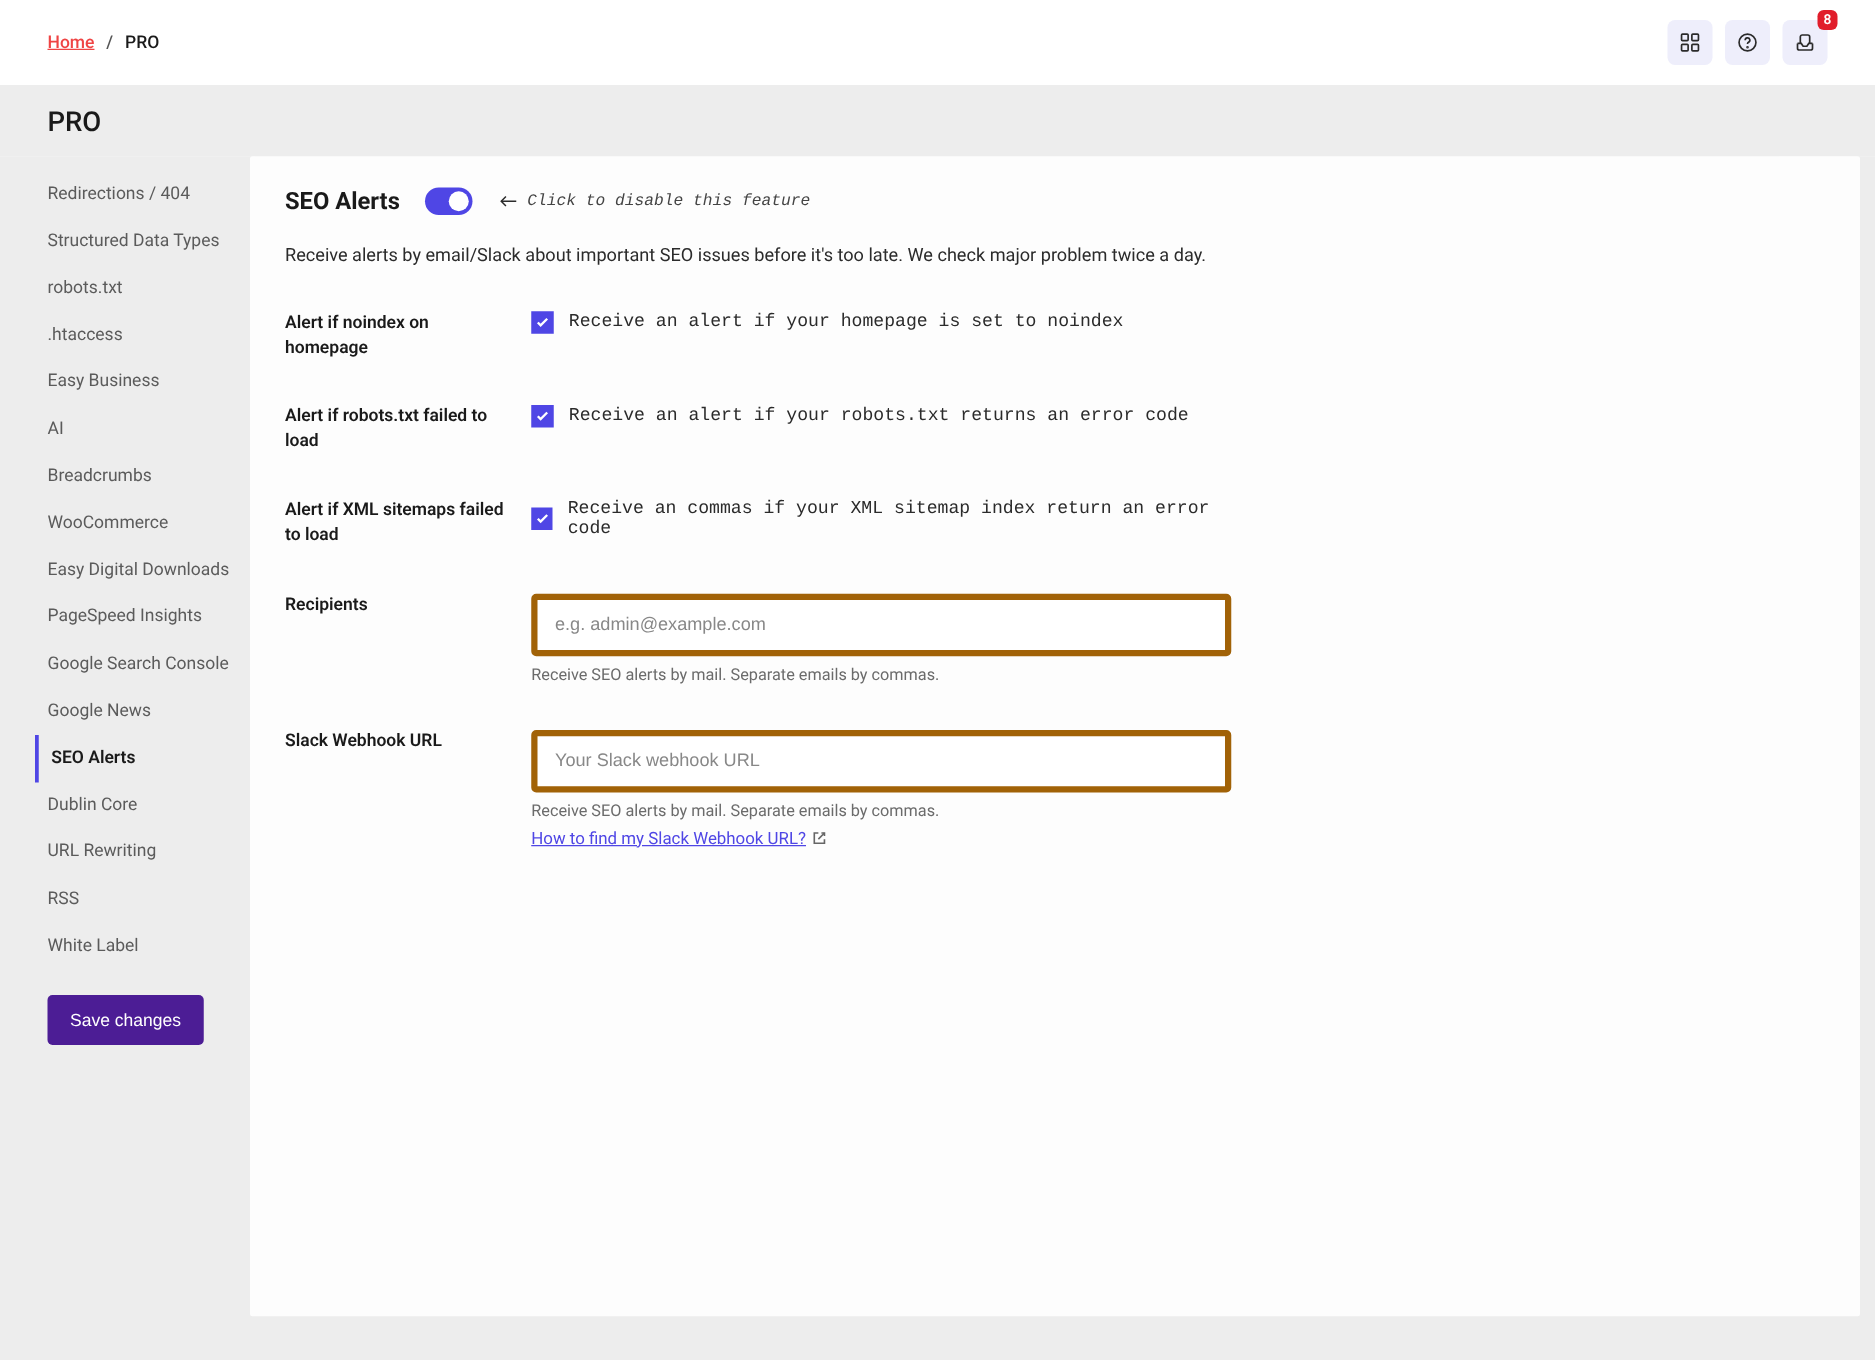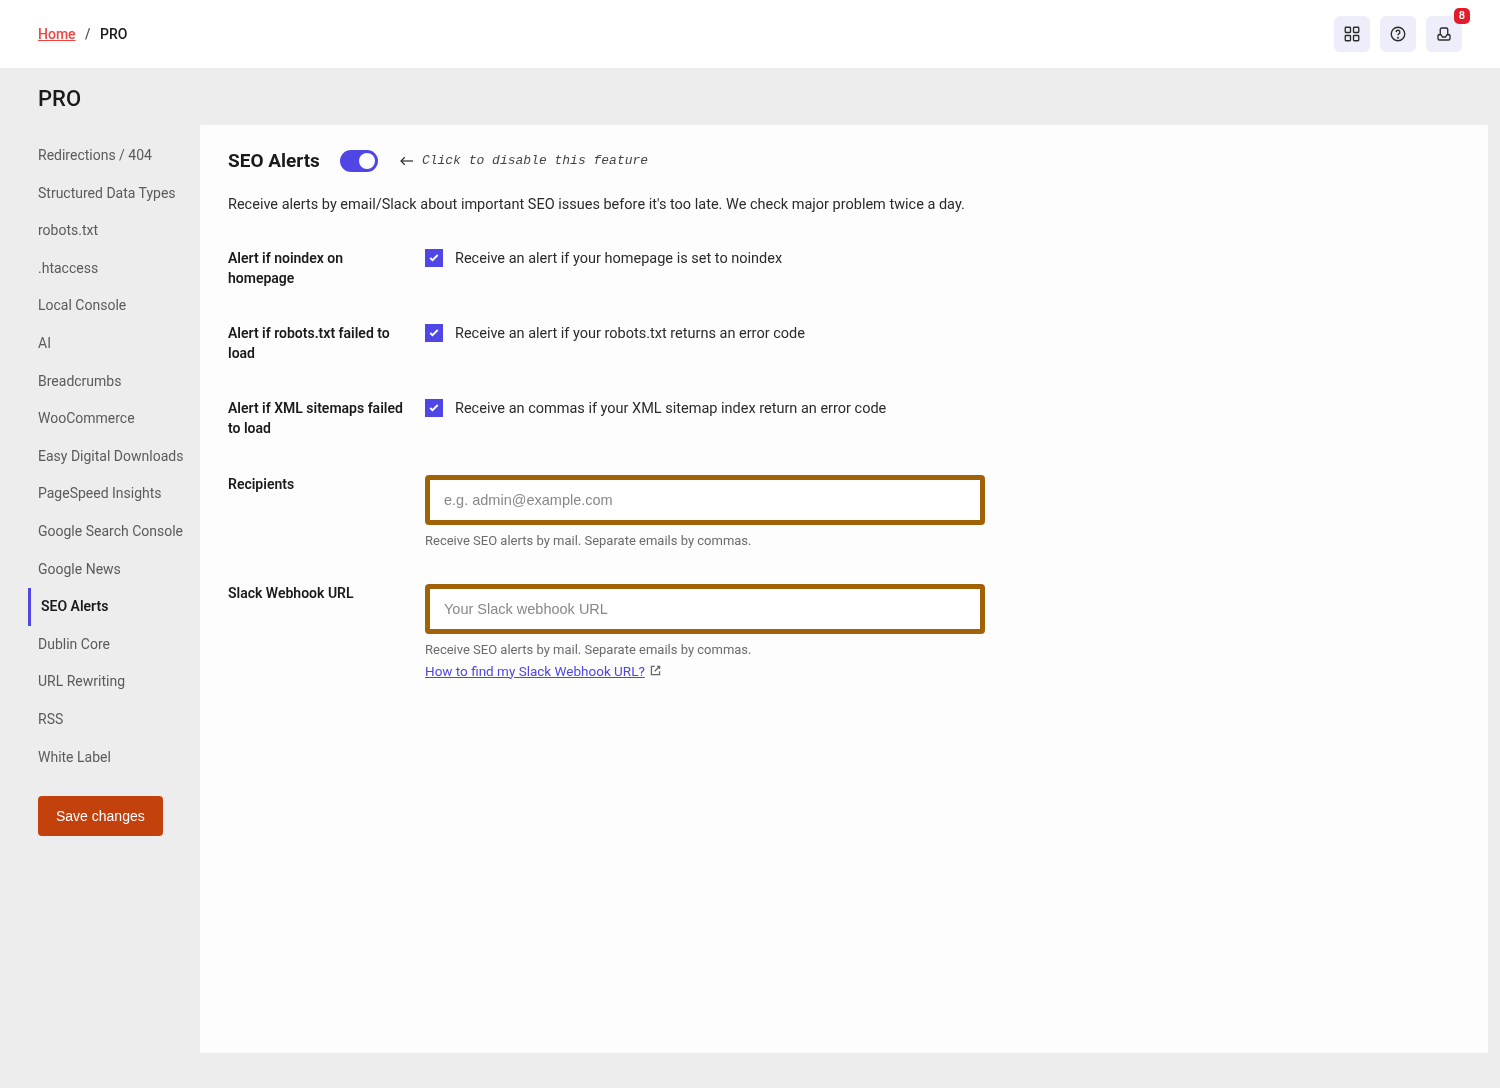--- a/index.html
+++ b/index.html
@@ -103,21 +103,21 @@
 }
 .sidebar-nav li.active {
   color: #1a1a1a;
   font-weight: 600;
   border-left: 3px solid #4f46e5;
   margin-left: -10px;
   padding-left: 10px;
 }
 .save-btn {
   margin-top: 20px;
-  background: #c2410c;
+  background: #4c1d95;
   color: #fff;
   border: none;
   border-radius: 4px;
   padding: 12px 18px;
   font-size: 14px;
   font-weight: 500;
   cursor: pointer;
 }
 
 
@@ -210,20 +210,21 @@
 .checkbox svg {
   width: 12px;
   height: 12px;
   stroke: #fff;
   fill: none;
   stroke-width: 2.5;
 }
 .check-label {
   font-size: 14.5px;
   color: #2b2b2b;
+  font-family: Liberation Mono, monospace;
 }
 .text-input {
   width: 100%;
   border: 5px solid #a16207;
   border-radius: 4px;
   padding: 12px 14px;
   font-size: 14.5px;
   color: #333;
 }
 .text-input::placeholder {
@@ -292,21 +293,21 @@
   <h1>PRO</h1>
 </div>
 
 <div class="layout">
   <div class="sidebar">
     <ul class="sidebar-nav">
       <li>Redirections / 404</li>
       <li>Structured Data Types</li>
       <li>robots.txt</li>
       <li>.htaccess</li>
-      <li>Local Console</li>
+      <li>Easy Business</li>
       <li>AI</li>
       <li>Breadcrumbs</li>
       <li>WooCommerce</li>
       <li>Easy Digital Downloads</li>
       <li>PageSpeed Insights</li>
       <li>Google Search Console</li>
       <li>Google News</li>
       <li class="active">SEO Alerts</li>
       <li>Dublin Core</li>
       <li>URL Rewriting</li>

